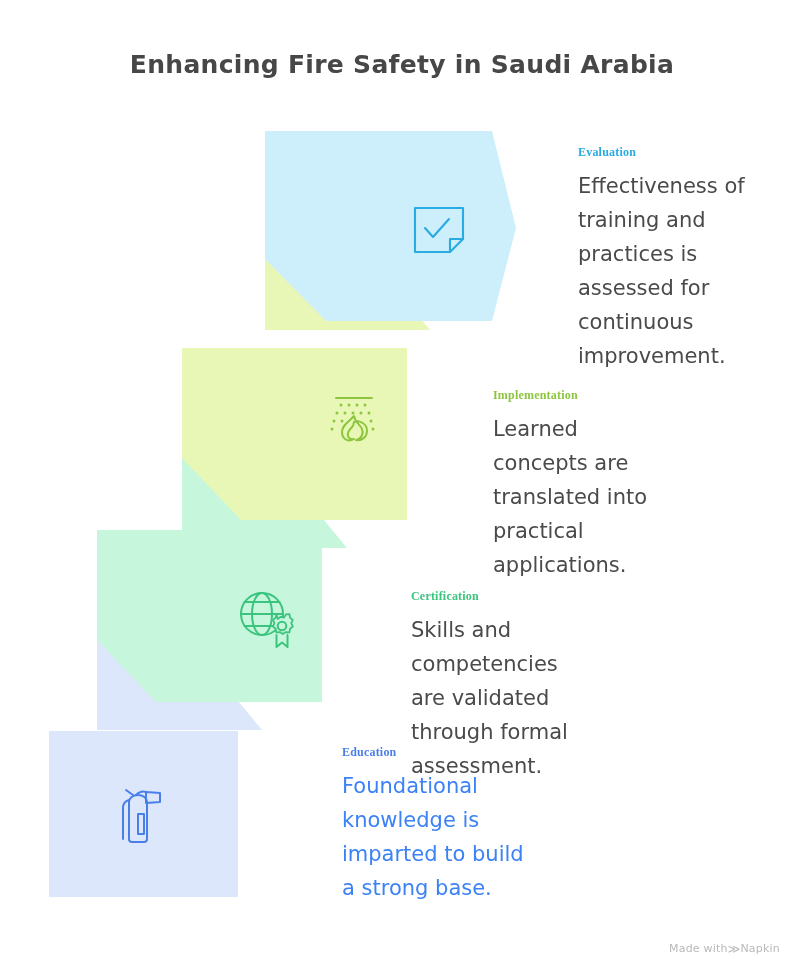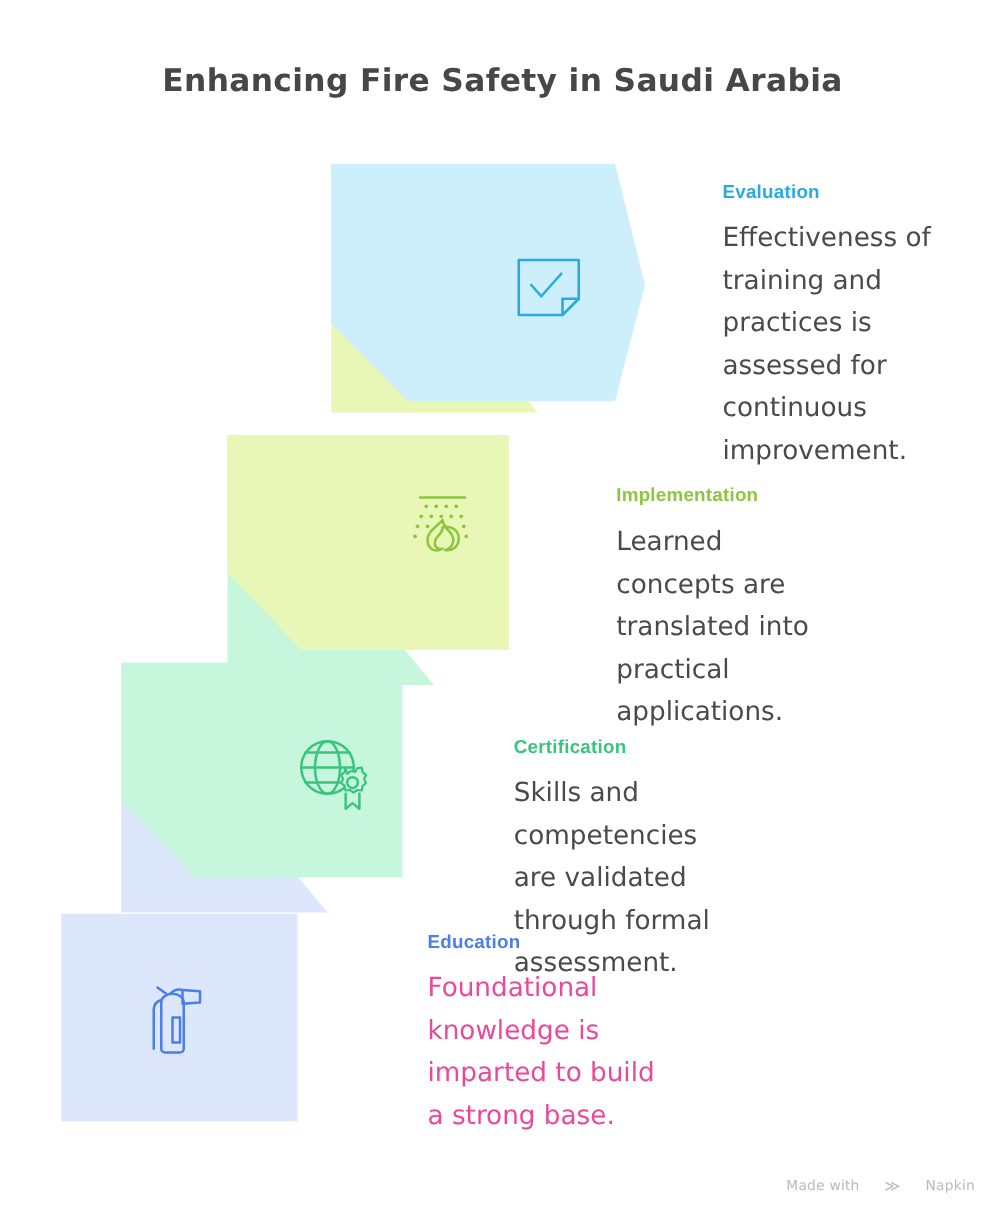--- a/index.html
+++ b/index.html
@@ -53,22 +53,22 @@
   
   .step-icon {
     position: absolute;
   }
 
   
   .step-text {
     position: absolute;
   }
   .step-heading {
-    font-family: Liberation Sans, sans-serif;
-    font-size: 15px;
+    font-family: Liberation Serif, serif;
+    font-size: 12px;
     font-weight: bold;
     letter-spacing: 0.2px;
     margin: 0 0 10px 0;
     line-height: 1.1;
   }
   .step-desc {
     font-family: "DejaVu Sans", sans-serif;
     font-size: 21px;
     line-height: 1.62;
     color: #4a4a4a;
@@ -76,21 +76,21 @@
     font-weight: 400;
   }
 
   
   .footer-credit {
     position: absolute;
     right: 24px;
     bottom: 18px;
     display: flex;
     align-items: center;
-    gap: 20px;
+    gap: 0;
     font-family: "DejaVu Sans", sans-serif;
     font-size: 11px;
     color: #b9b9b9;
     letter-spacing: 0.2px;
   }
   .footer-logo {
     display: inline-block;
     line-height: 1;
     font-size: 12px;
     color: #b9b9b9;
@@ -192,21 +192,21 @@
     <div class="step-desc" style="color: rgb(74, 74, 74);">Learned concepts are translated into practical applications.</div>
   </div>
 
   <div class="step-text" style="left:411px; top:542px; width:186px;margin-top:48px;">
     <div class="step-heading" style="color:#3BC47E;">Certification</div>
     <div class="step-desc" style="color: rgb(74, 74, 74);">Skills and competencies are validated through formal assessment.</div>
   </div>
 
   <div class="step-text" style="left:342px; top:746px; width:186px;">
     <div class="step-heading" style="color:#4A7FE8;">Education</div>
-    <div class="step-desc" style="color: #ec4899;">Foundational knowledge is imparted to build a strong base.</div>
+    <div class="step-desc" style="color: #3b82f6;">Foundational knowledge is imparted to build a strong base.</div>
   </div>
 
   <div class="footer-credit">
     <span>Made with</span>
     <span class="footer-logo">≫</span>
     <span>Napkin</span>
   </div>
 
 </div>
 

